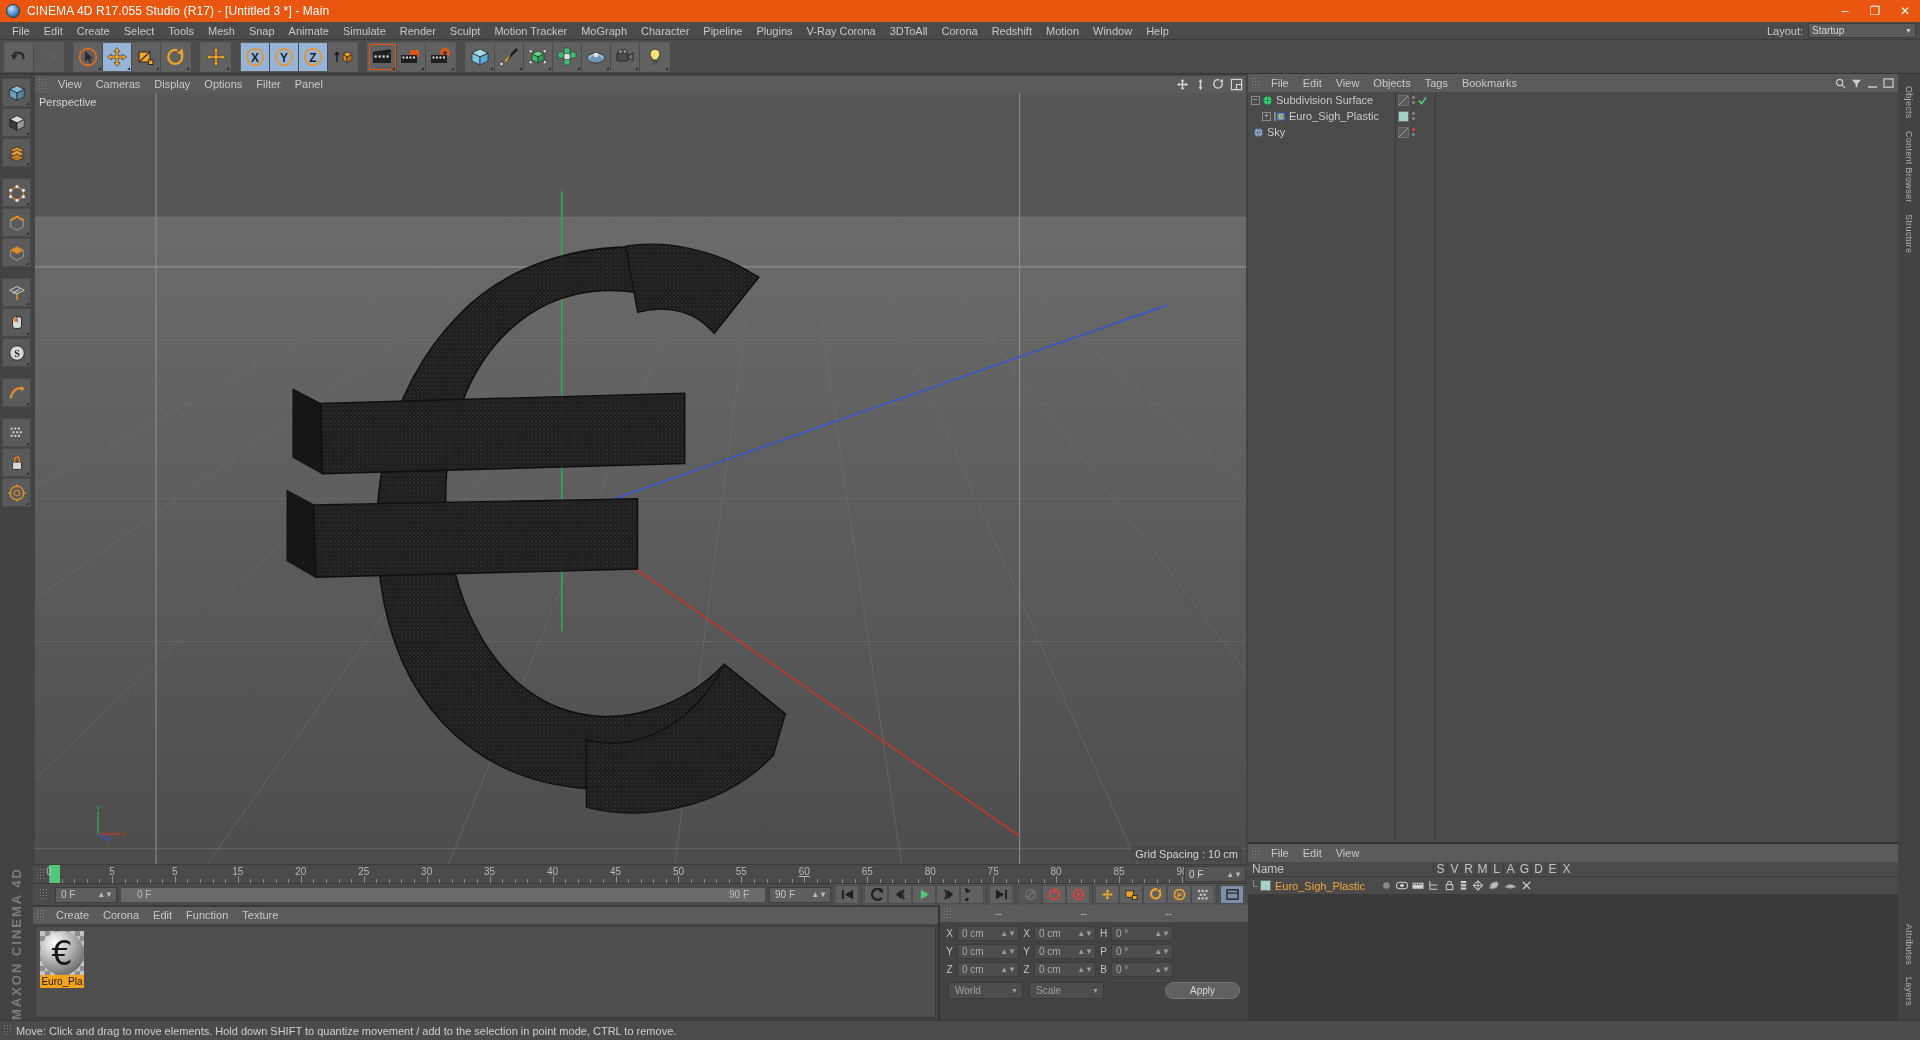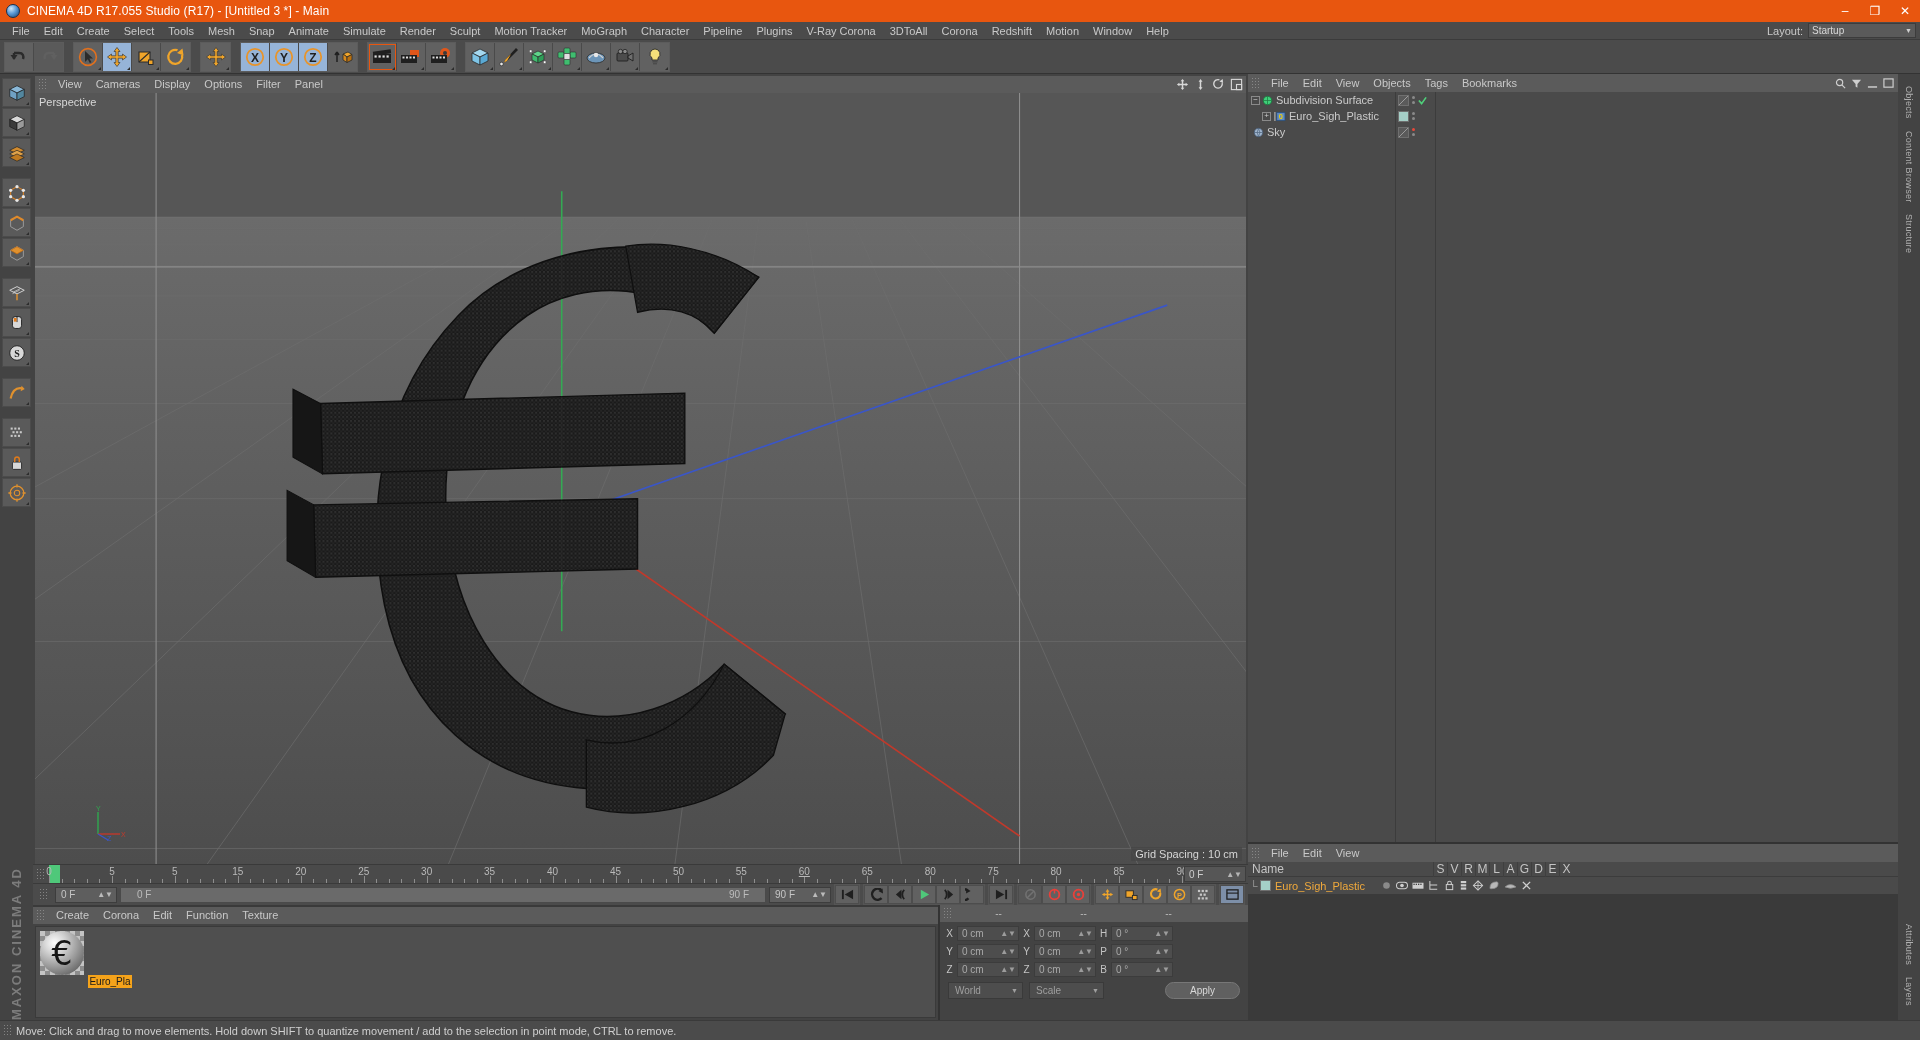--- a/index.html
+++ b/index.html
@@ -90,21 +90,21 @@
      background:
        radial-gradient(circle at 33% 27%, #fdfdfd 0%, #d8d8d8 22%, #9a9a9a 55%, #5a5a5a 88%);
      border-radius:50%;position:relative;overflow:hidden;}
   .matball .e{position:absolute;inset:0;display:flex;align-items:center;justify-content:center;
      font-size:33px;color:#161616;font-family:"DejaVu Sans",sans-serif;line-height:1;}
   .matcheck{width:44px;height:44px;
      background-image:linear-gradient(45deg,#8d8d8d 25%,transparent 25%,transparent 75%,#8d8d8d 75%),
                       linear-gradient(45deg,#8d8d8d 25%,#c4c4c4 25%,#c4c4c4 75%,#8d8d8d 75%);
      background-size:10px 10px;background-position:0 0,5px 5px;position:relative;}
   .matname{background:#f5a31a;color:#1a1a1a;font-size:10px;text-align:center;
-     width:44px;overflow:hidden;white-space:nowrap;height:13px;line-height:13px;margin-left:48px;}
+     width:44px;overflow:hidden;white-space:nowrap;height:13px;line-height:13px;}
 
   
   #objpanel{flex:1;display:flex;flex-direction:column;background:#3a3a3a;min-height:0;}
   #objhead{height:18px;background:#5b5b5b;display:flex;align-items:center;position:relative;}
   #objhead .mi{padding:0 7px;font-size:11px;color:#c9c9c9;line-height:18px;}
   #objhead .hicons{position:absolute;right:4px;display:flex;gap:5px;align-items:center;}
   #objbody{flex:1;background:#4a4a4a;display:flex;min-height:0;}
   #objtree{width:148px;background:#4a4a4a;border-right:1px solid #3c3c3c;}
   .orow{height:16px;display:flex;align-items:center;font-size:11px;color:#cacaca;padding-left:3px;white-space:nowrap;}
   .orow .exp{width:9px;height:9px;border:1px solid #8a8a8a;color:#cfcfcf;font-size:8px;

